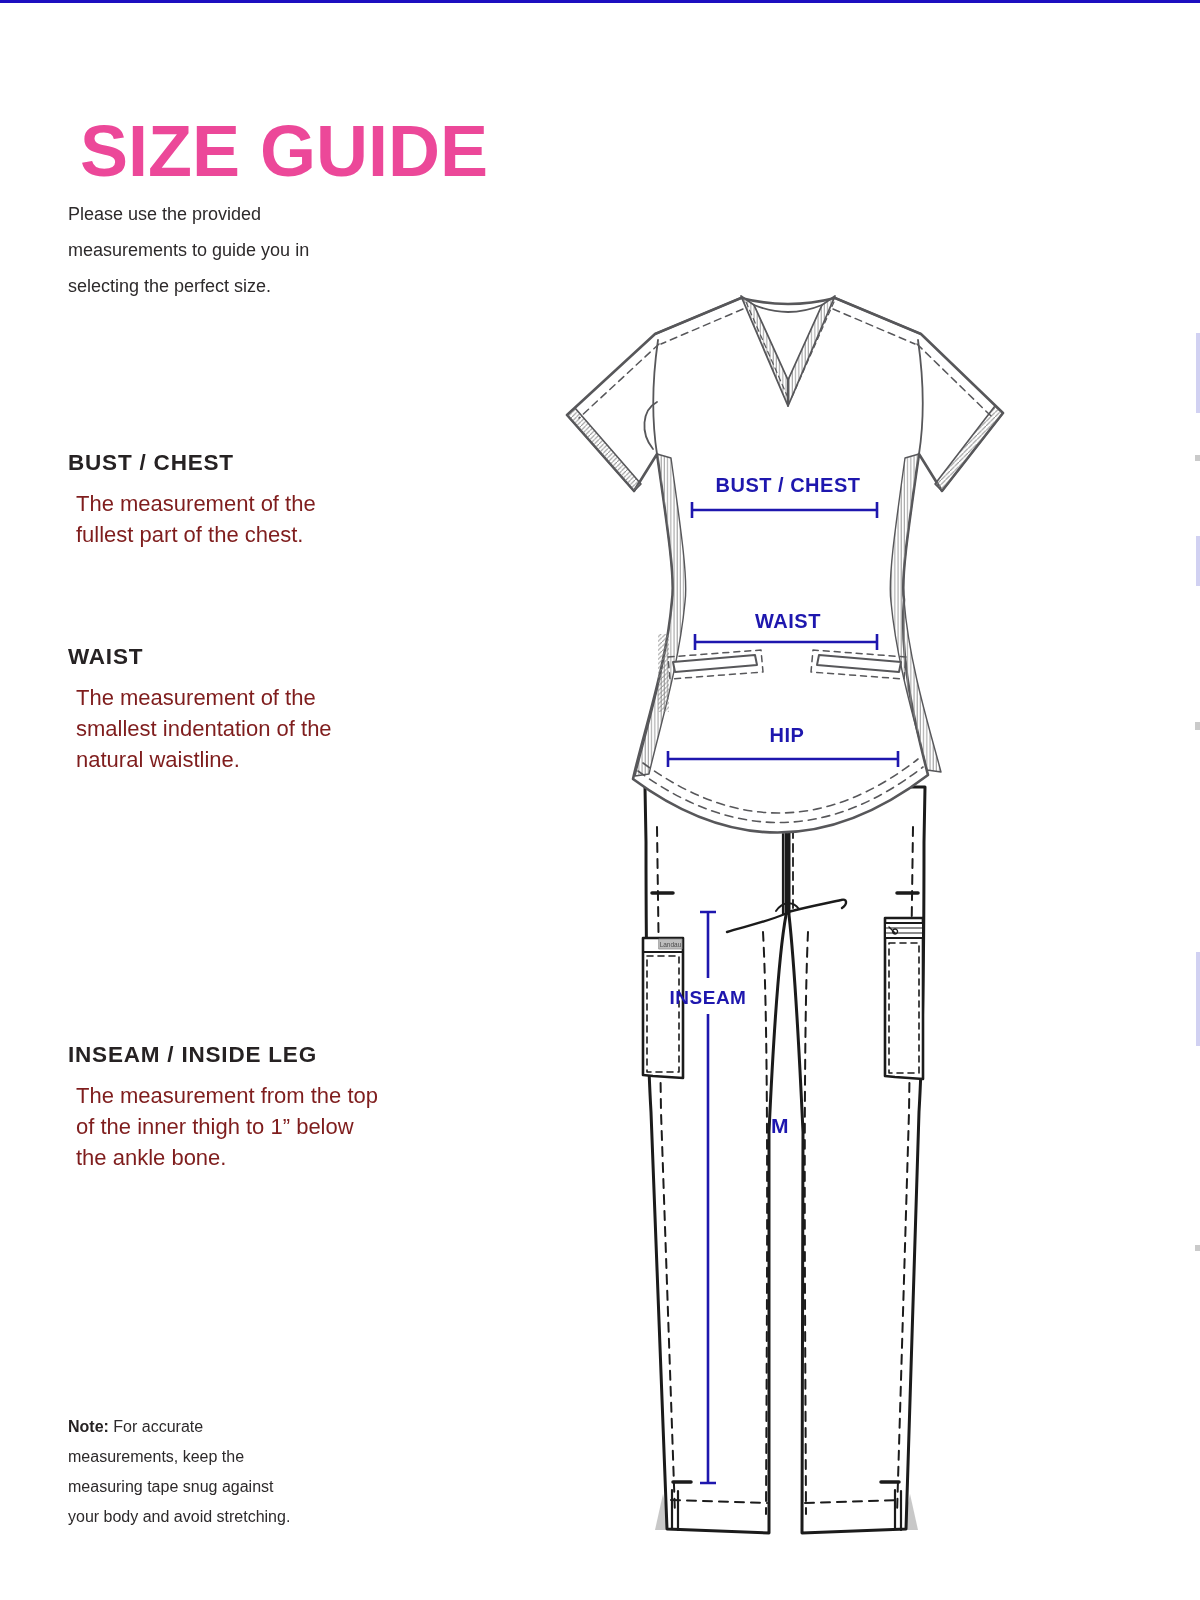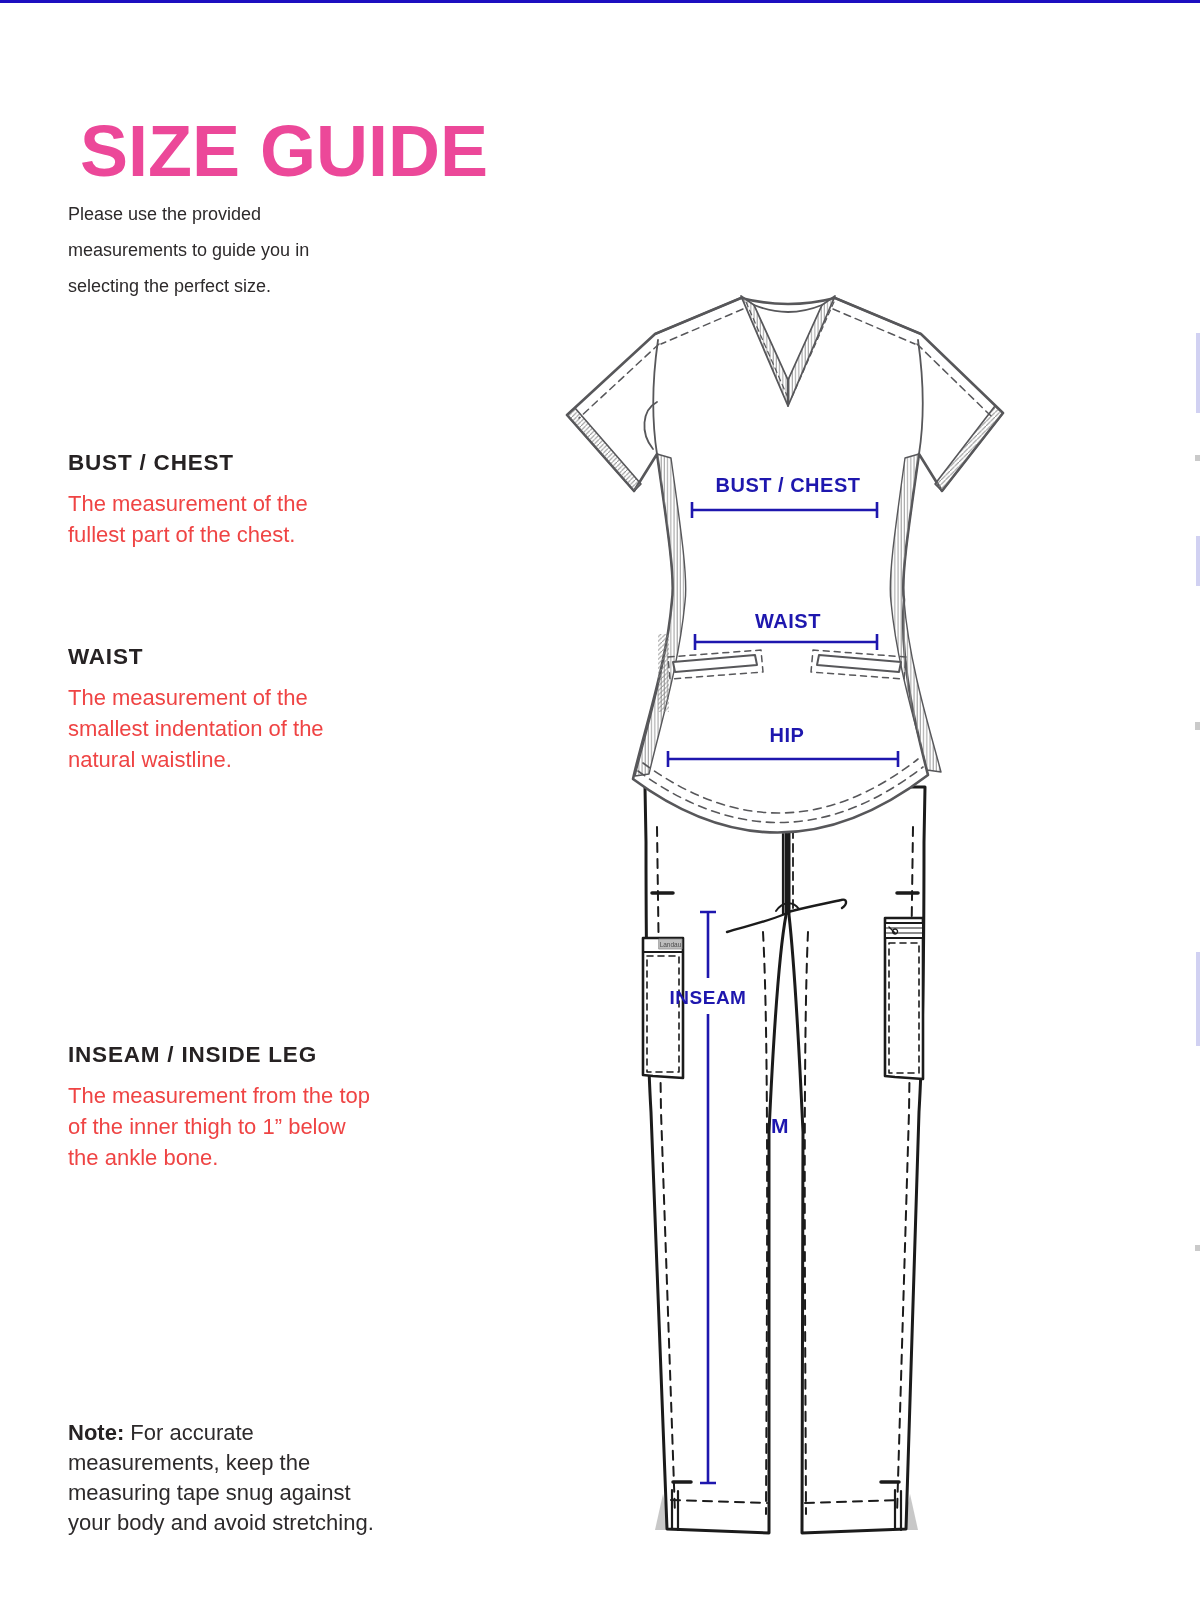--- a/index.html
+++ b/index.html
@@ -14,22 +14,22 @@
   }
   .intro{
     position:absolute;left:68px;top:178px;font-size:18px;line-height:36px;
     color:#2d2a2b;white-space:pre-line;
   }
   .sec{position:absolute;left:68px;width:440px;}
   .sec h3{
     margin:0 0 12px 0;font-size:22.5px;font-weight:bold;letter-spacing:0.8px;
     color:#262223;
   }
-  .sec p{margin:0;font-size:22px;line-height:31px;color:#ef4444;white-space:pre-line;}
-  .note{position:absolute;left:68px;top:1396px;width:420px;font-size:22px;line-height:30px;color:#2d2a2b;}
+  .sec p{margin:8px;font-size:22px;line-height:31px;color:#7f1d1d;white-space:pre-line;}
+  .note{position:absolute;left:68px;top:1396px;width:420px;font-size:16px;line-height:30px;color:#2d2a2b;}
   .note .nlabel{font-weight:bold;color:#262223;}
   .note .nbody{white-space:pre-line;}
   .diagram{position:absolute;left:545px;top:282px;width:500px;height:1280px;}
   .edge-mark{position:absolute;background:rgba(172,172,232,0.55);}
   .edge-dot{position:absolute;background:rgba(150,150,150,0.5);}
   svg text.blue-label{
     font-family:"Liberation Sans",sans-serif;font-weight:bold;fill:#1e17ae;letter-spacing:0.5px;
   }
   svg text.tag-label{font-family:"Liberation Sans",sans-serif;fill:#4a4a4a;}
 </style>

